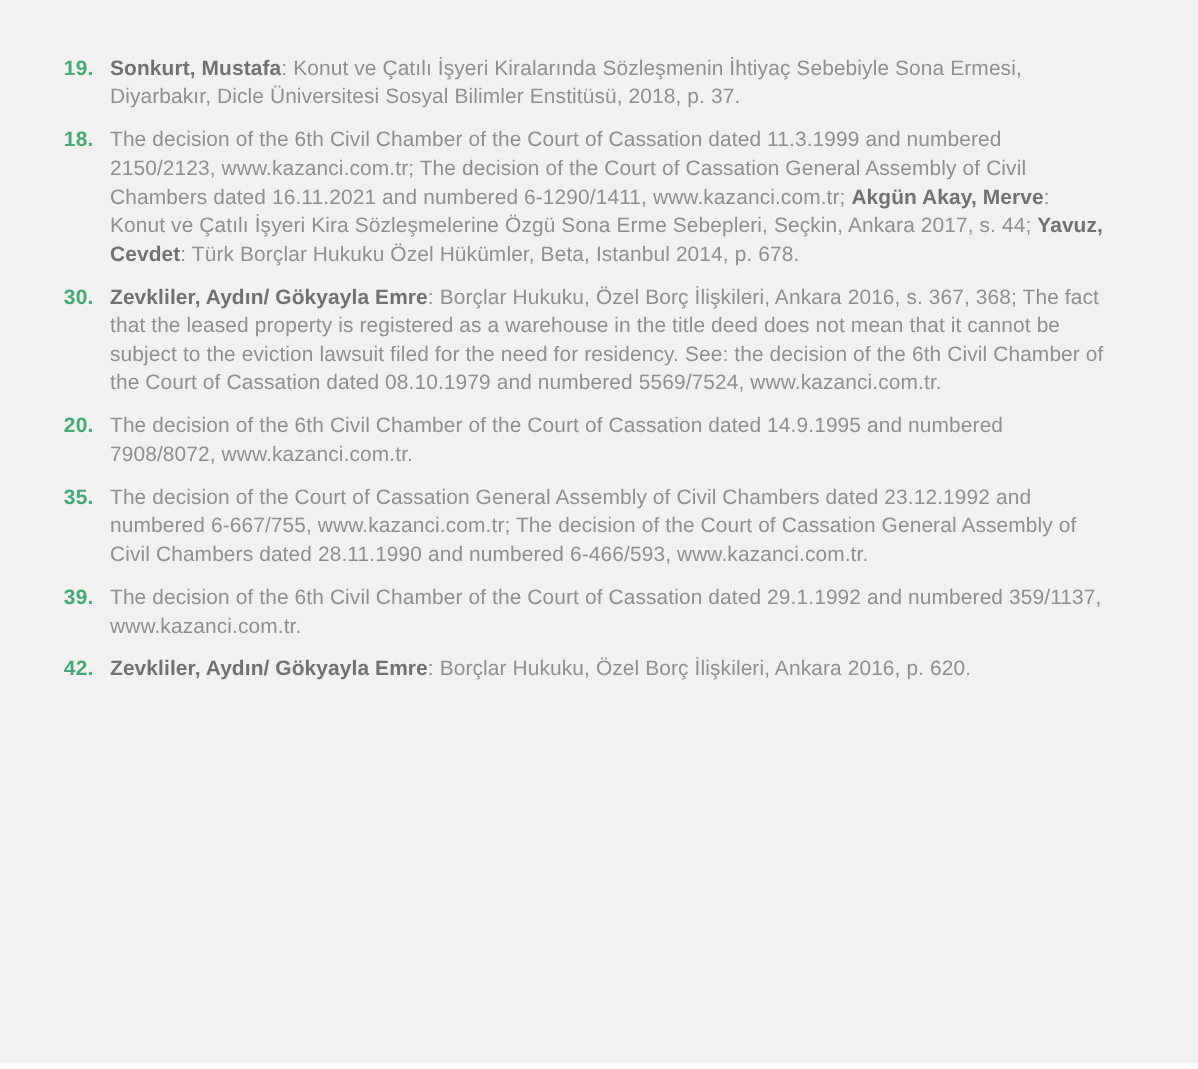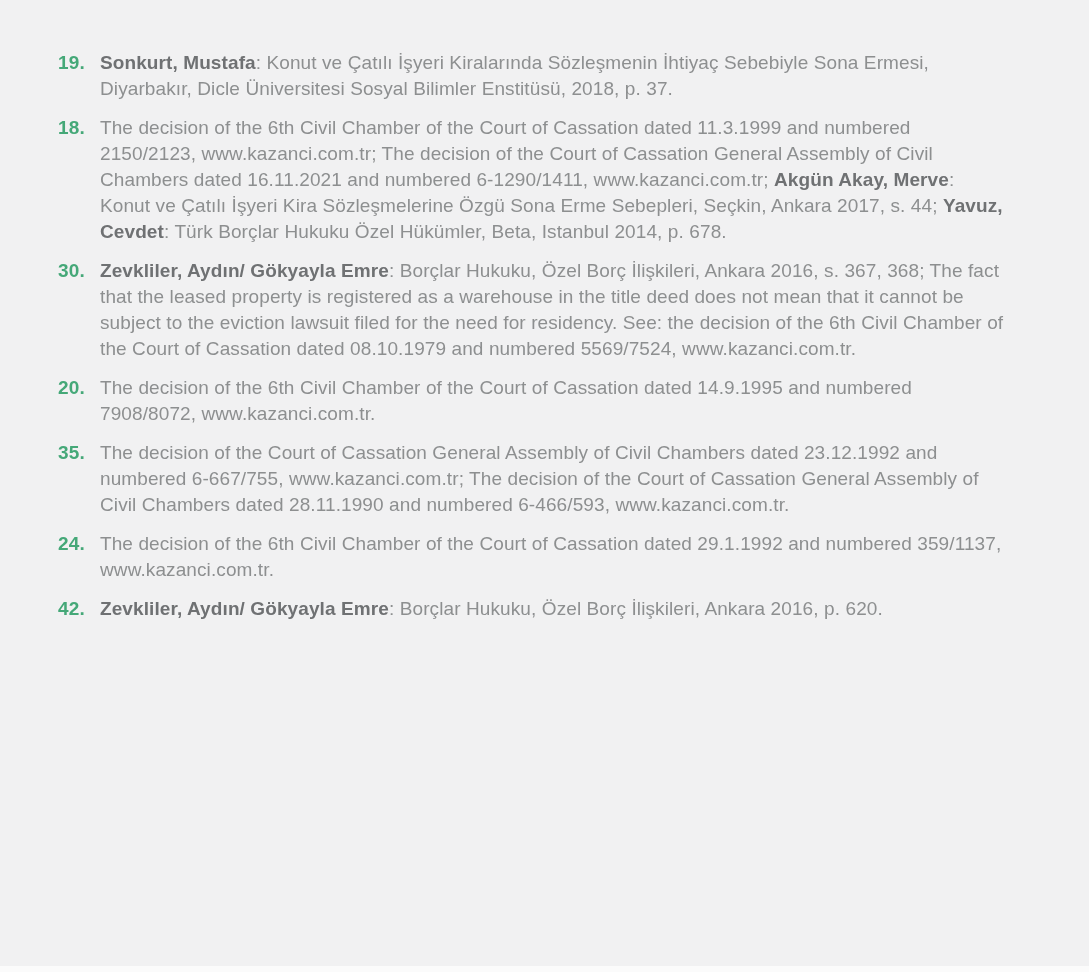--- a/index.html
+++ b/index.html
@@ -86,21 +86,21 @@
     <span class="fn-num">20.</span>
     <span class="fn-text"><span class="seg-regular">The decision of the 6th Civil Chamber of the Court of Cassation dated 14.9.1995 and numbered 7908/8072, www.kazanci.com.tr.</span></span>
   </li>
 
   <li class="footnote">
     <span class="fn-num">35.</span>
     <span class="fn-text"><span class="seg-regular">The decision of the Court of Cassation General Assembly of Civil Chambers dated 23.12.1992 and numbered 6-667/755, www.kazanci.com.tr; The decision of the Court of Cassation General Assembly of Civil Chambers dated 28.11.1990 and numbered 6-466/593, www.kazanci.com.tr.</span></span>
   </li>
 
   <li class="footnote">
-    <span class="fn-num">24.</span>
+    <span class="fn-num">39.</span>
     <span class="fn-text"><span class="seg-regular">The decision of the 6th Civil Chamber of the Court of Cassation dated 29.1.1992 and numbered 359/1137, www.kazanci.com.tr.</span></span>
   </li>
 
 
   <li class="footnote">
     <span class="fn-num">42.</span>
     <span class="fn-text"><span class="seg-bold">Zevkliler, Aydın/ Gökyayla Emre</span><span class="seg-regular">: Borçlar Hukuku, Özel Borç İlişkileri, Ankara 2016, p. 620.</span></span>
   </li>
 </ol>
   <div class="bottom-strip"></div>

